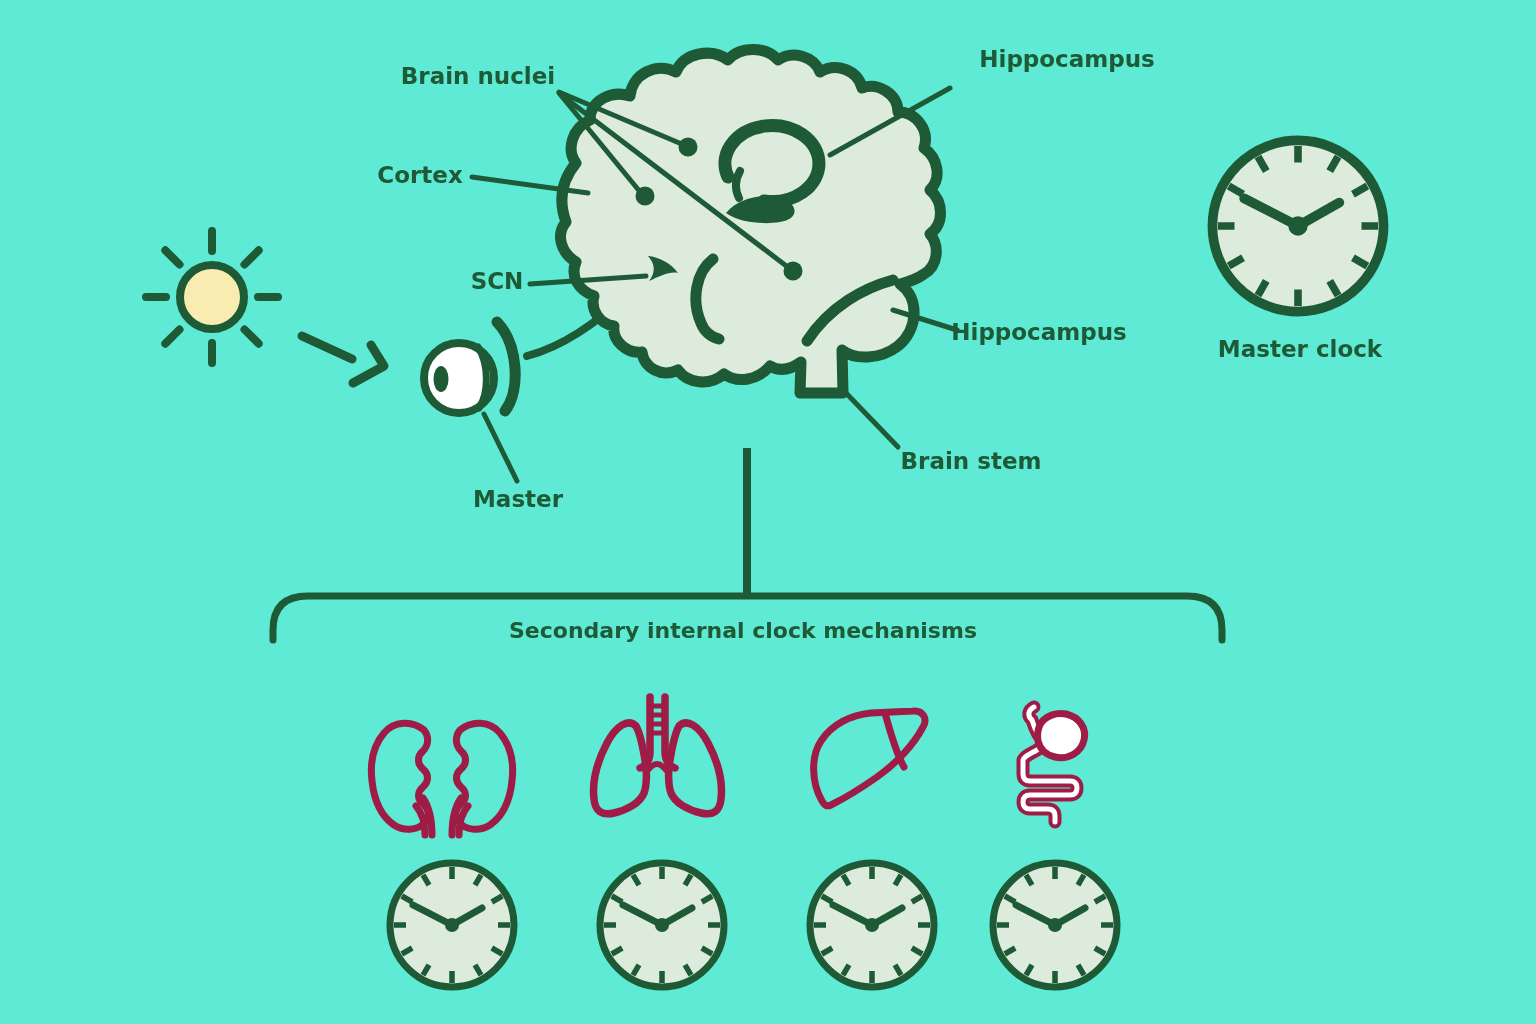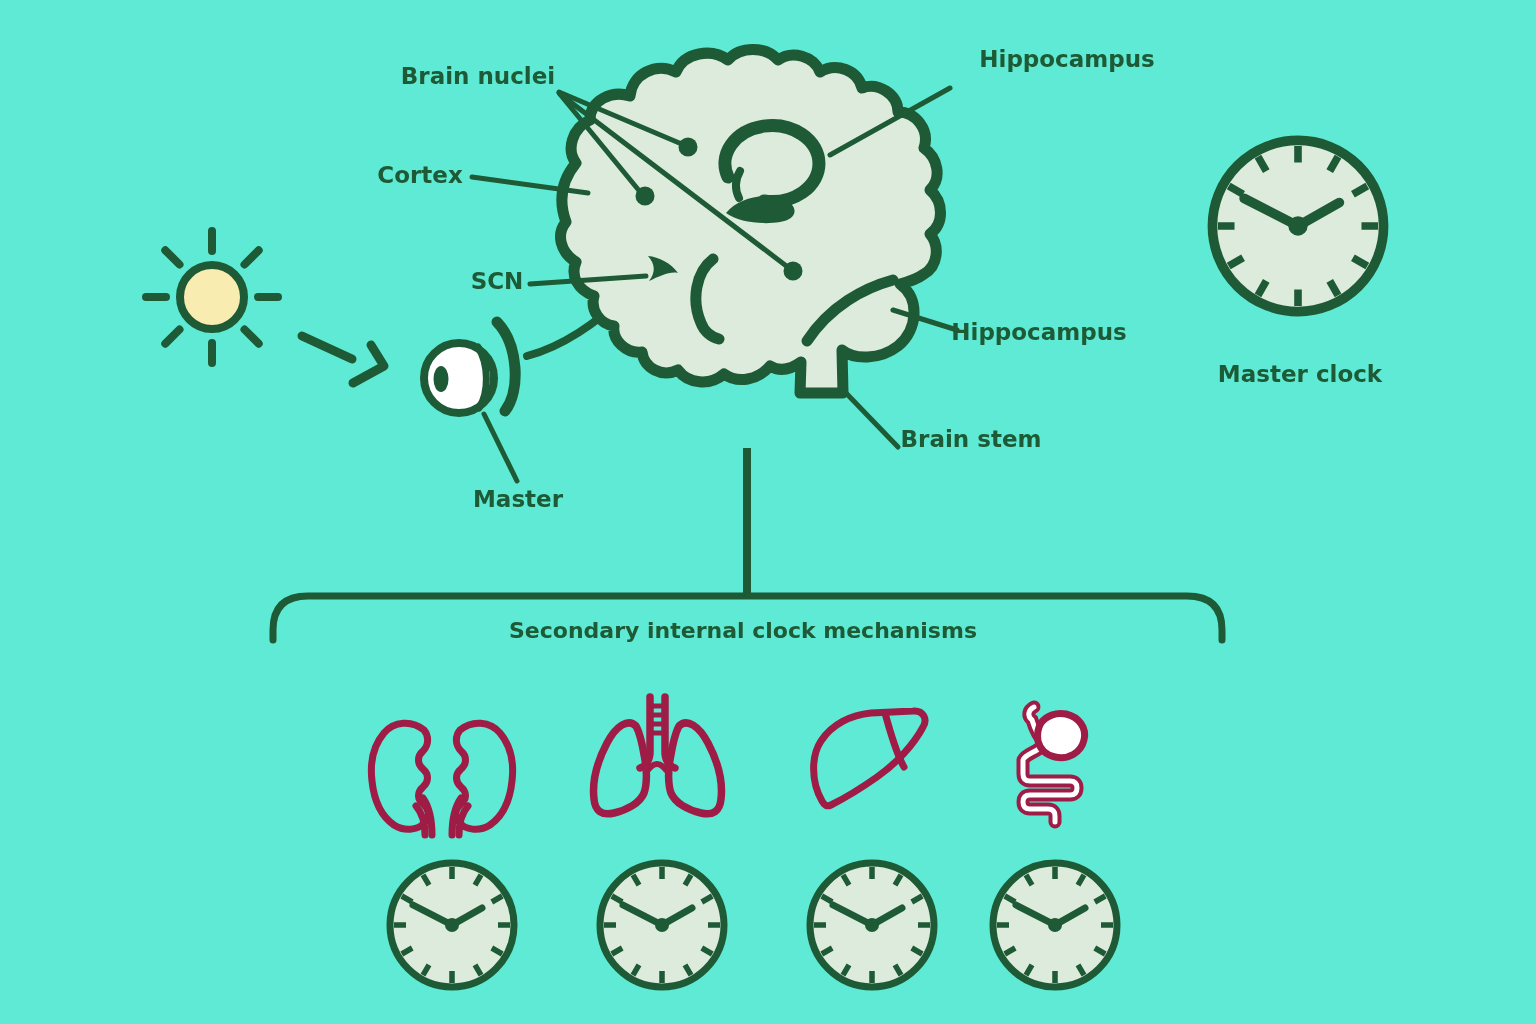--- a/index.html
+++ b/index.html
@@ -166,18 +166,18 @@
   <g transform="translate(1055,925)">
         <use href="#clock"></use>
       </g>
 </svg>
 
 <div class="lbl" style="left:478px;top:77px">Brain nuclei</div>
 <div class="lbl" style="left:1067px;top:60px">Hippocampus</div>
 <div class="lbl" style="left:420px;top:176px">Cortex</div>
 <div class="lbl" style="left:497px;top:282px">SCN</div>
 <div class="lbl" style="left:1039px;top:333px">Hippocampus</div>
-<div class="lbl" style="left:971px;top:440px">Brain stem</div>
+<div class="lbl" style="left:971px;top:462px">Brain stem</div>
 <div class="lbl" style="left:518px;top:500px">Master</div>
-<div class="lbl" style="left:1300px;top:375px">Master clock</div>
+<div class="lbl" style="left:1300px;top:350px">Master clock</div>
 <div class="lbl small" style="left:743px;top:631px">Secondary internal clock mechanisms</div>
 
 </div>
 
 </body></html>

